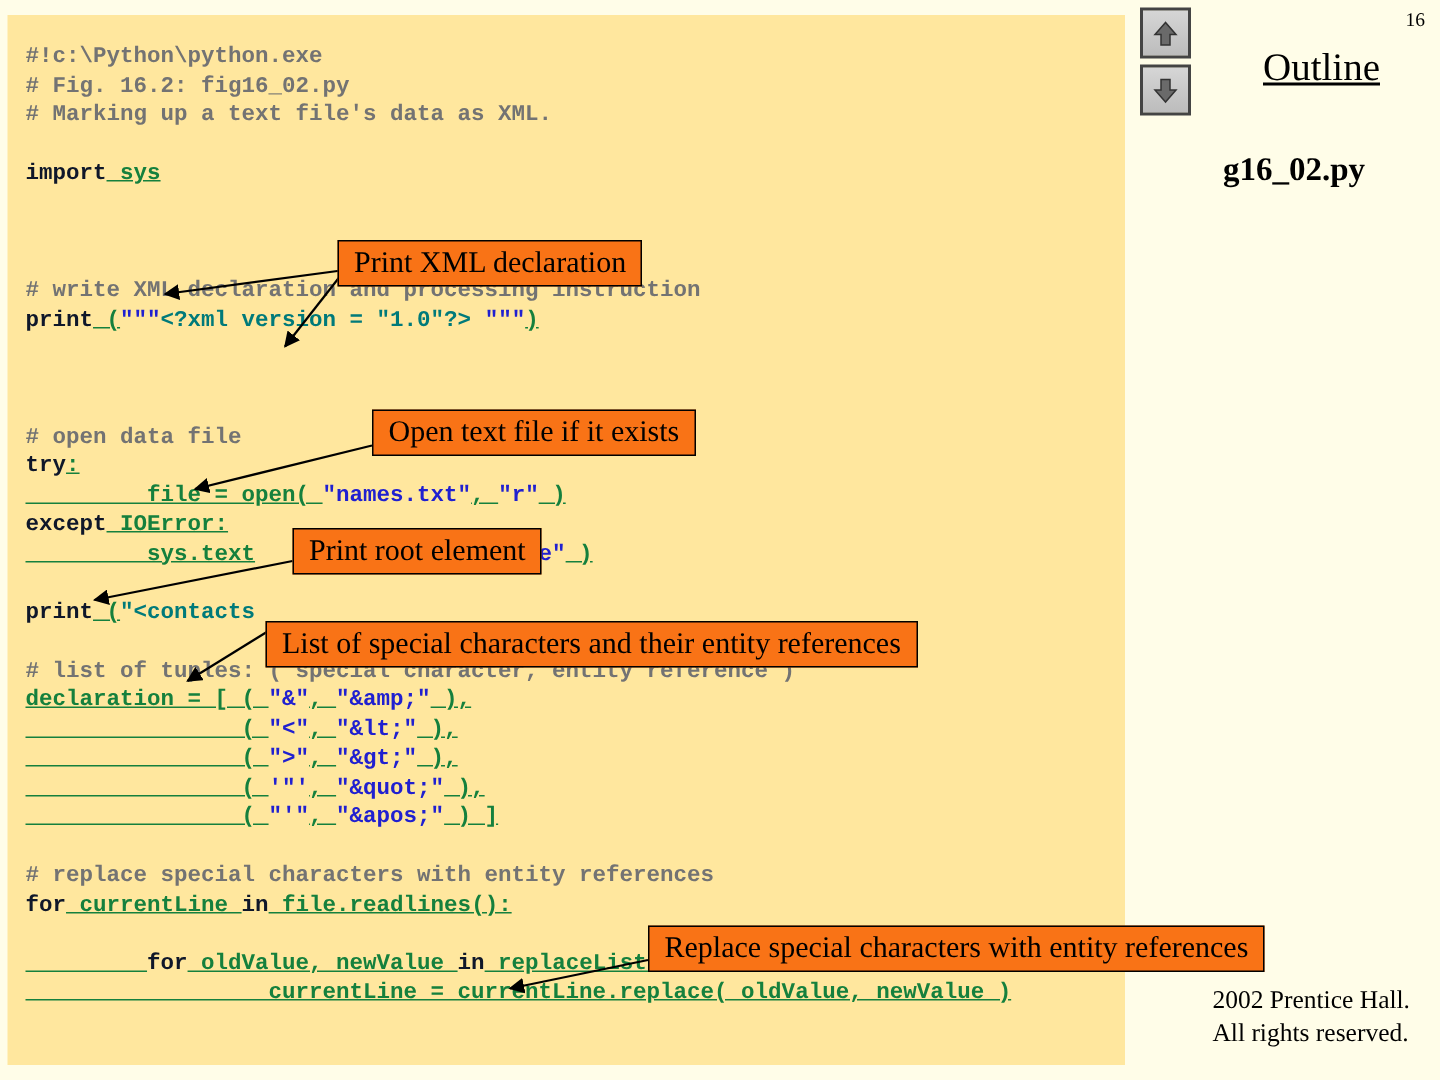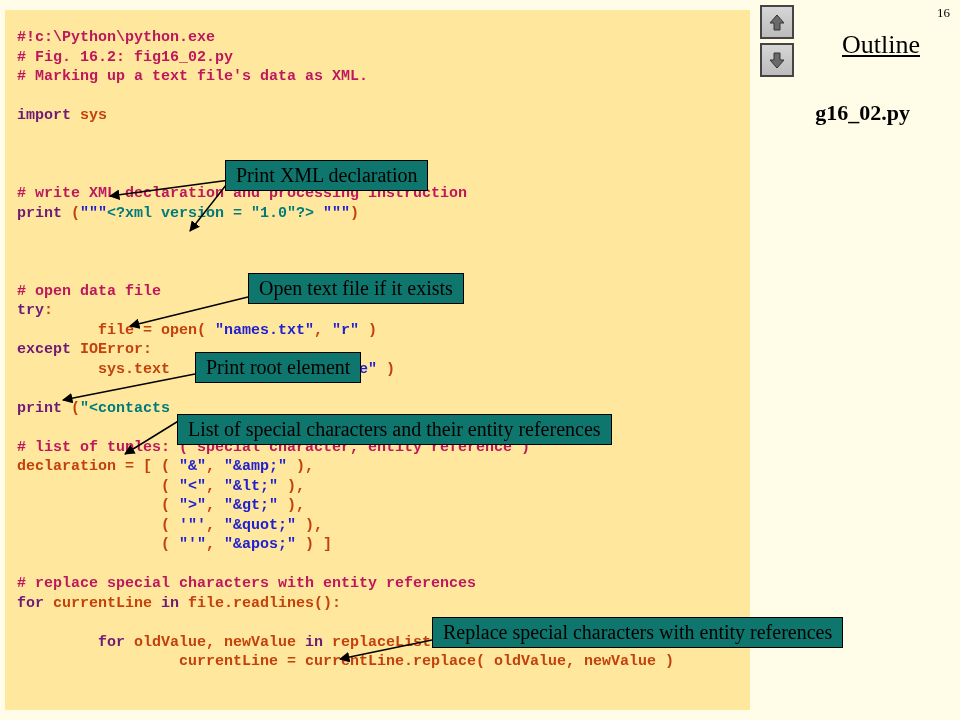--- a/index.html
+++ b/index.html
@@ -19,25 +19,25 @@
     width: 745px;
     height: 700px;
     background: #ffe79e;
     padding: 18px 12px;
     font-family: "Courier New", monospace;
     font-size: 15px;
     line-height: 1.3;
     white-space: pre;
     color: #000;
   }
-  .c-comment { color: #be185d; font-weight: bold; }
-  .c-kw      { color: #701a75; font-weight: bold; }
+  .c-comment { color: #737373; font-weight: bold; }
+  .c-kw      { color: #0f172a; font-weight: bold; }
   .c-str     { color: #2020d0; font-weight: bold; }
   .c-teal    { color: #007a7a; font-weight: bold; }
-  .c-plain   { color: #c2410c; font-weight: bold; }
+  .c-plain   { color: #15803d; font-weight: bold; text-decoration: underline; }
   .side {
     position: absolute;
     top: 5px;
     right: 10px;
     width: 200px;
     height: 710px;
     font-family: "Times New Roman", serif;
   }
   .nav-btn {
     width: 34px; height: 34px;
@@ -67,21 +67,21 @@
   }
   .credit {
     position: absolute;
     bottom: 15px; right: 10px;
     font-size: 17px;
     text-align: left;
     line-height: 1.3;
   }
   .callout {
     position: absolute;
-    background: #0f766e;
+    background: #f97316;
     border: 1px solid #000;
     font-family: "Times New Roman", serif;
     font-size: 20px;
     padding: 3px 10px;
     white-space: nowrap;
   }
   svg.arrows {
     position: absolute;
     top: 0; left: 0;
     width: 960px; height: 720px;
@@ -159,13 +159,17 @@
     <div style="height:4px;"></div>
     <div class="nav-btn">
       <svg width="20" height="20">
           <path d="M10 18 L3 10 L7 10 L7 3 L13 3 L13 10 L17 10 Z" fill="#6a6a6a" stroke="#333"></path>
         </svg>
     </div>
   </div>
 
   <div class="filename">g16_02.py</div>
 
+  <div class="credit">
+    <span> 2002 Prentice Hall.</span><br>
+    <span>All rights reserved.</span>
+  </div>
 </div>
 
 </body></html>

